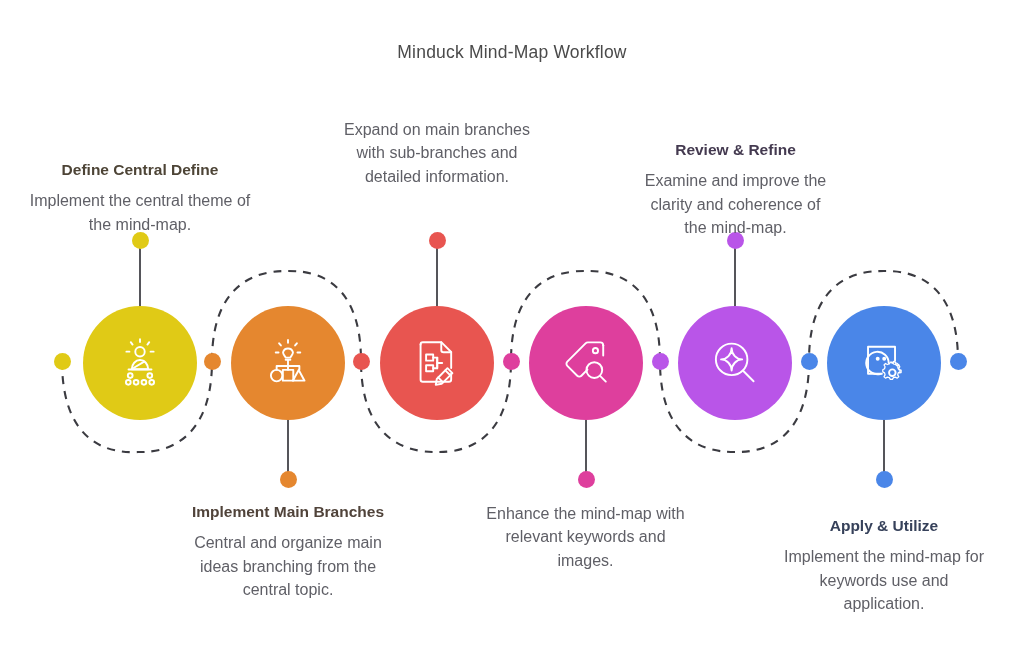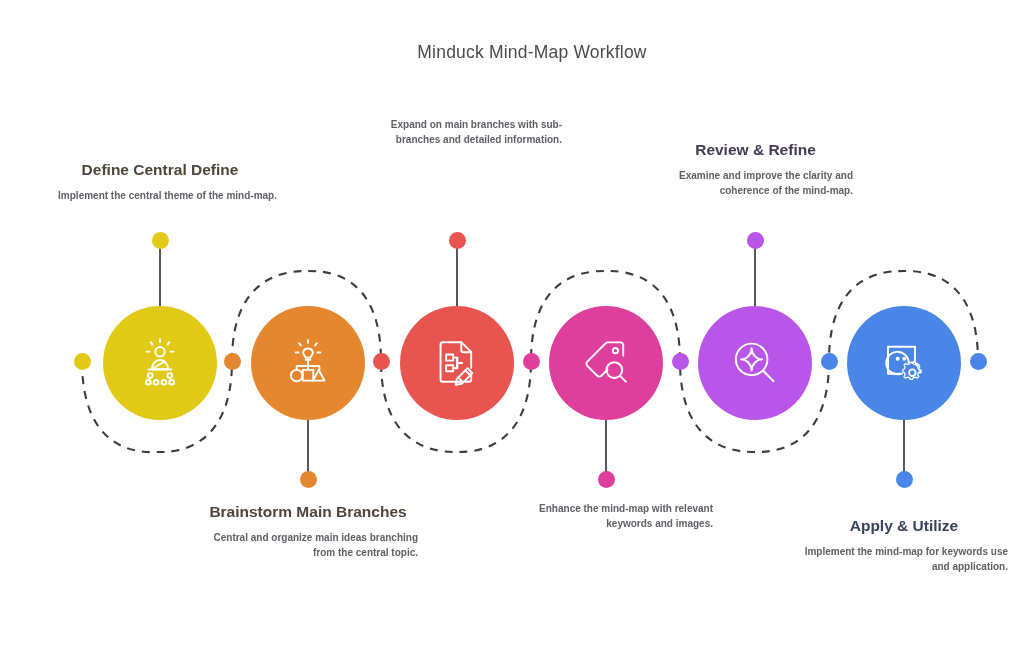--- a/index.html
+++ b/index.html
@@ -12,21 +12,20 @@
     height: 662px;
     overflow: hidden;
     font-family: "Liberation Sans", sans-serif;
     position: relative;
   }
   #stage {
     position: relative;
     width: 947px;
     height: 662px;
     background: #ffffff;
-    margin-left: 20px;
   }
 
   
   #page-title {
     position: absolute;
     left: 0;
     top: 42px;
     width: 1024px;
     text-align: center;
     font-size: 17.5px;
@@ -75,26 +74,25 @@
     position: absolute;
     text-align: center;
   }
   .label-title {
     font-size: 15.5px;
     font-weight: bold;
     line-height: 1.32;
     margin: 0 0 9px 0;
   }
   .label-desc {
-    font-size: 10px;
-    font-weight: 700;
+    font-size: 16px;
+    font-weight: 400;
     line-height: 1.46;
     color: #5f5f66;
     margin: 0;
-    text-align: right;
   }
 </style>
 </head>
 <body>
 
 <div id="stage">
 
   <div id="page-title">Minduck Mind-Map Workflow</div>
 
   <svg id="path-layer" viewBox="0 0 1024 662" xmlns="http://www.w3.org/2000/svg">
@@ -160,21 +158,21 @@
         <path d="M13.9 30.1 v-3.5 h20.2 v3.5"></path>
         <path d="M24 26.6 v3.5"></path>
         <circle cx="13.9" cy="35.2" r="5.1"></circle>
         <rect x="19.4" y="30.1" width="9.3" height="9.6"></rect>
         <path d="M34.1 30.3 l5.2 9.4 h-10.4 z" transform="translate(-0.6,0)"></path>
       </svg>
     </span>
   </div>
 
   <div class="label-block" style="left:178px; top:502px; width:220px;">
-    <p class="label-title" style="color:#50433a;">Brainstorm Main Branches</p>
+    <p class="label-title" style="color:#50433a;">Implement Main Branches</p>
     <p class="label-desc">Central and organize main ideas branching from the central topic.</p>
   </div>
 
   <div class="stem" style="left:436px; top:240px; height:70px;"></div>
   <div class="stem-dot" style="left:428.5px; top:232px; background:#e85550;"></div>
 
   <div class="node" style="left:380px; top:306px; background:#e85550;">
     <span>
       <svg width="54" height="54" viewBox="0 0 48 48" fill="none" stroke="#ffffff" stroke-width="1.7" stroke-linecap="round" stroke-linejoin="round">
         <path d="M9.4 7.5 a2 2 0 0 1 2 -2 h16.4 l8.8 8.7 v14.3"></path>

